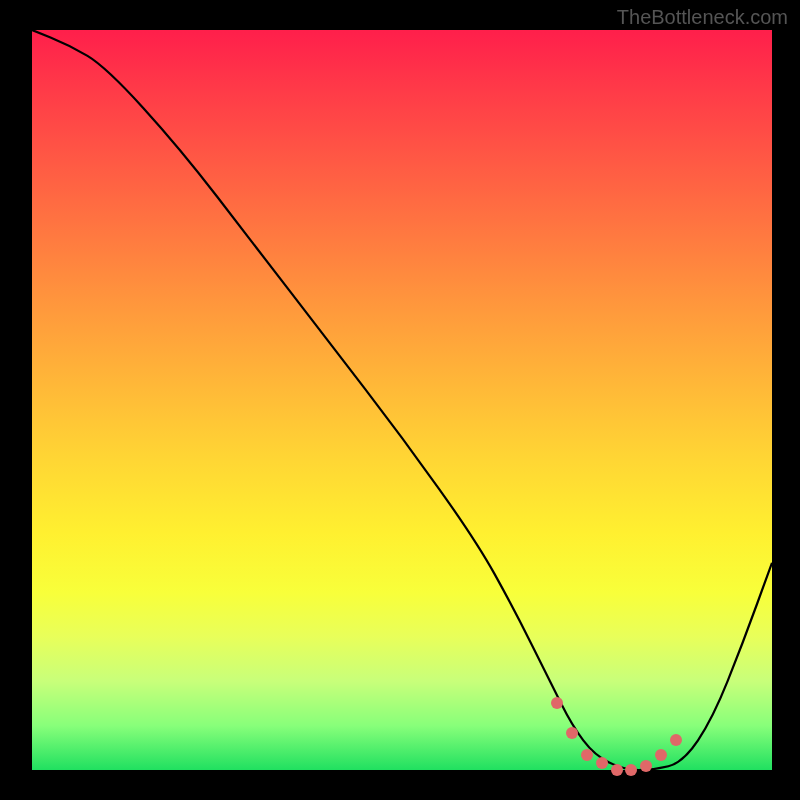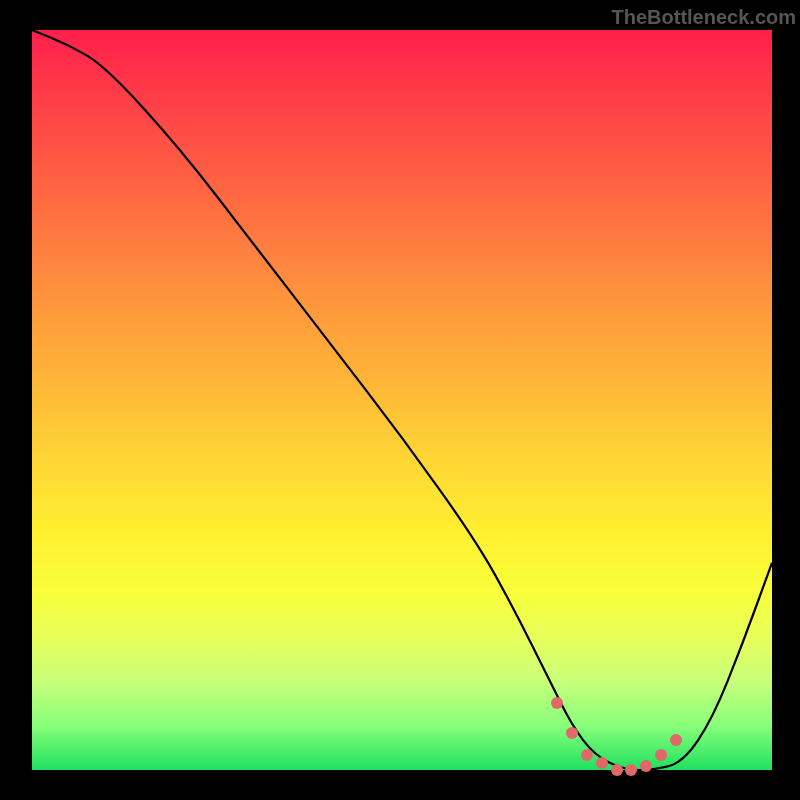--- a/index.html
+++ b/index.html
@@ -6,24 +6,24 @@
   body {
     width: 800px;
     height: 800px;
     background: #000;
     position: relative;
     font-family: Arial, sans-serif;
   }
   .watermark {
     position: absolute;
     top: 6px;
-    right: 4px;
+    right: 12px;
     color: #555;
     font-size: 20px;
-    font-weight: 700;
+    font-weight: 400;
     z-index: 10;
   }
   .plot-area {
     position: absolute;
     left: 32px;
     top: 30px;
     width: 740px;
     height: 740px;
     background: linear-gradient(to bottom,
       #ff1f4b 0%,

